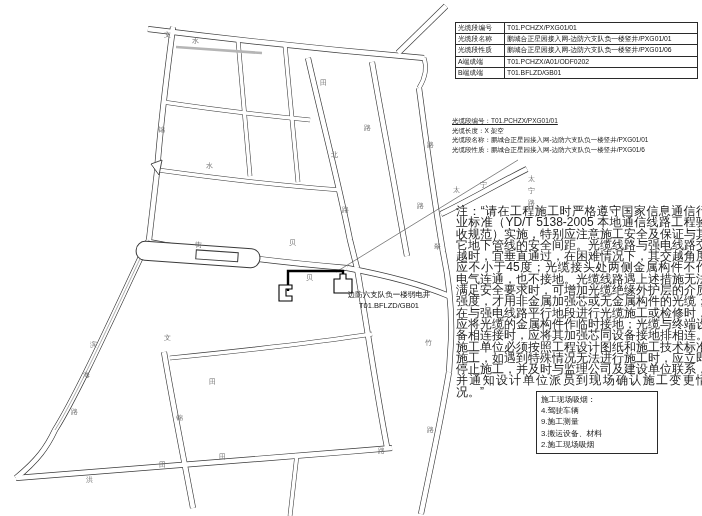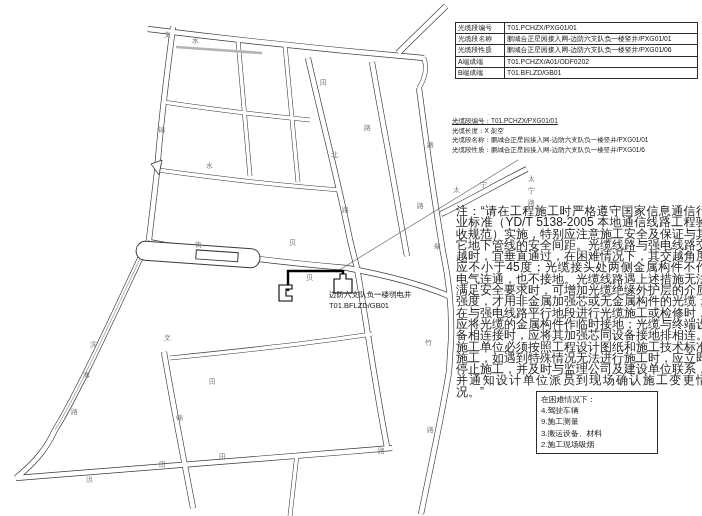--- a/index.html
+++ b/index.html
@@ -30,21 +30,21 @@
   .callout div{white-space:nowrap;}
 
   .note{position:absolute;left:456px;top:206px;width:252px;font-size:12px;line-height:11.3px;
         color:#222;text-align:justify;}
 
   .safety{position:absolute;left:536px;top:391px;width:112px;border:1.2px solid #2a2a2a;
           padding:2px 4px 3px 4px;font-size:7.8px;line-height:11.2px;color:#222;background:#fff;}
 
   .site-label{position:absolute;font-size:7.5px;line-height:10.5px;color:#111;}
   .site-label.left{left:228px;top:303px;width:110px;text-align:center;}
-  .site-label.right{left:329px;top:290px;width:120px;text-align:left;}
+  .site-label.right{left:329px;top:290px;width:120px;text-align:center;}
 </style>
 </head>
 <body>
 
 <div class="stage">
 
   <svg width="702" height="516" viewBox="0 0 702 516">
     <defs>
       <path id="r1" d="M148,29 C220,38 330,50 424,58"></path>
       <path id="r2" d="M398,53 L446,6"></path>
@@ -204,21 +204,21 @@
   <div class="callout">
     <div class="u">光缆段编号：T01.PCHZX/PXG01/01</div>
     <div>光缆长度：X 架空</div>
     <div>光缆段名称：鹏城合正星园接入网-边防六支队负一楼竖井/PXG01/01</div>
     <div>光缆段性质：鹏城合正星园接入网-边防六支队负一楼竖井/PXG01/6</div>
   </div>
 
   <div class="note">注：“请在工程施工时严格遵守国家信息通信行业标准（YD/T 5138-2005 本地通信线路工程验收规范）实施，特别应注意施工安全及保证与其它地下管线的安全间距。光缆线路与强电线路交越时，宜垂直通过，在困难情况下，其交越角度应不小于45度；光缆接头处两侧金属构件不作电气连通，也不接地。光缆线路遇上述措施无法满足安全要求时，可增加光缆绝缘外护层的介质强度，才用非金属加强芯或无金属构件的光缆；在与强电线路平行地段进行光缆施工或检修时，应将光缆的金属构件作临时接地；光缆与终端设备相连接时，应将其加强芯同设备接地排相连。施工单位必须按照工程设计图纸和施工技术标准施工，如遇到特殊情况无法进行施工时，应立即停止施工，并及时与监理公司及建设单位联系，并通知设计单位派员到现场确认施工变更情况。”</div>
 
   <div class="safety">
-    <div>在困难情况下：</div>
+    <div>施工现场吸烟：</div>
     <div>4.驾驶车辆</div>
     <div>9.施工测量</div>
     <div>3.搬运设备、材料</div>
     <div>2.施工现场吸烟</div>
   </div>
 
   <div class="site-label right">
     <div>边防六支队负一楼弱电井</div>
     <div>T01.BFLZD/GB01</div>
   </div>

